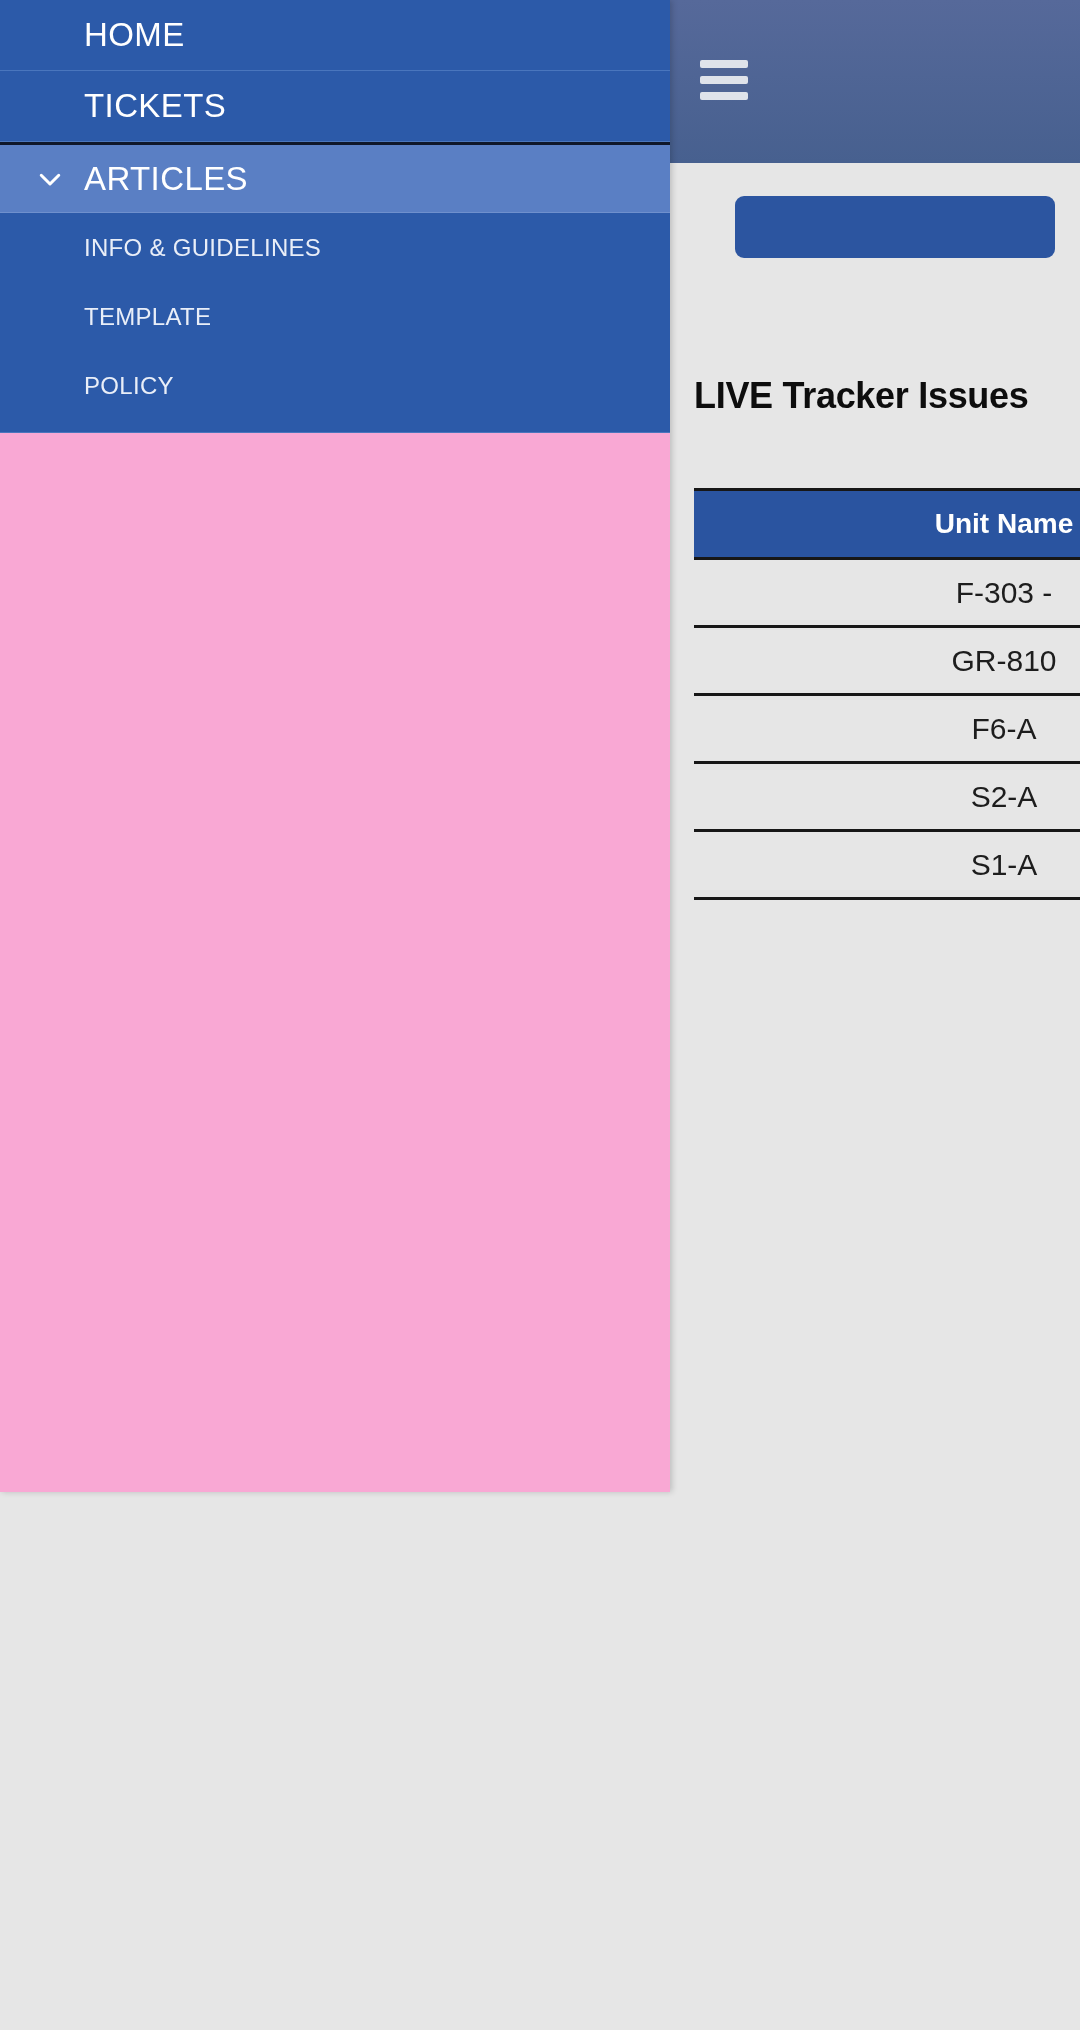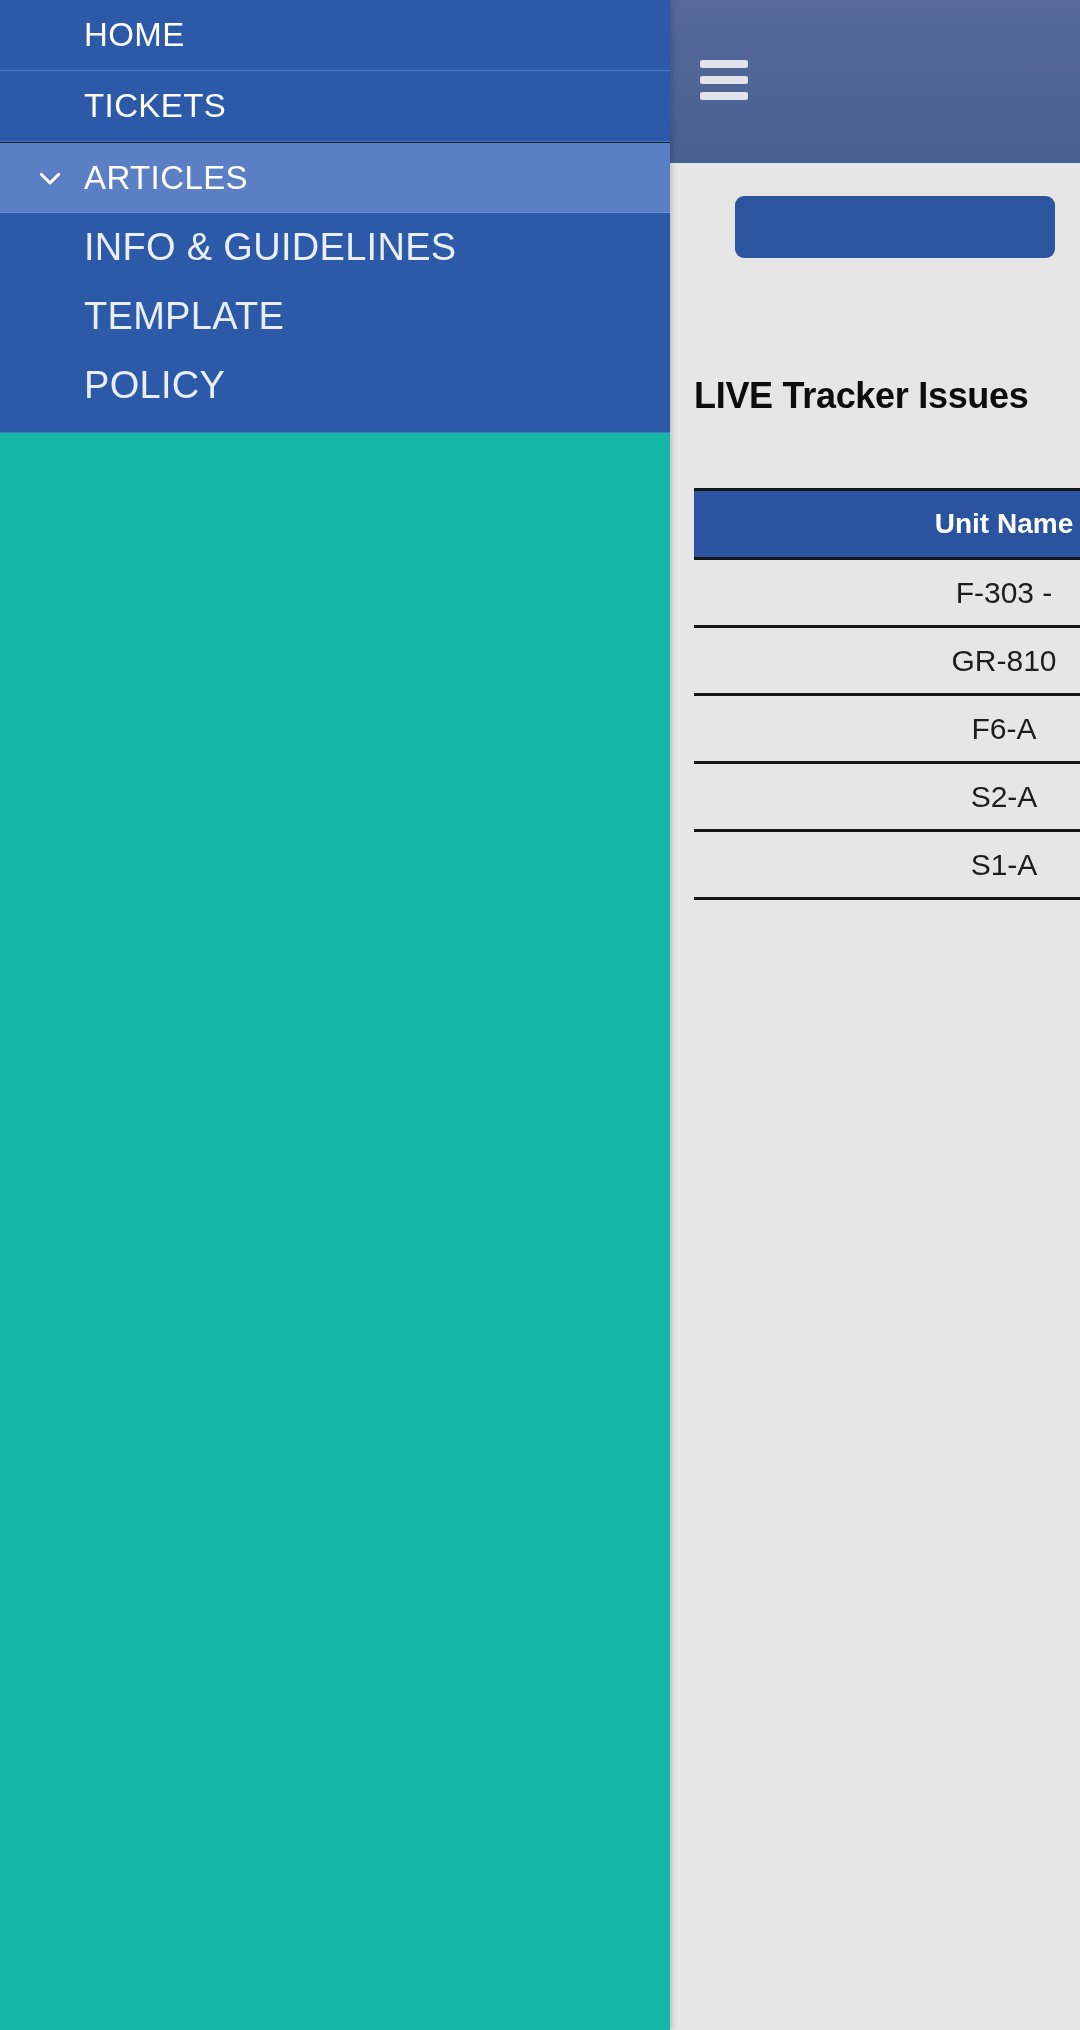--- a/index.html
+++ b/index.html
@@ -120,22 +120,22 @@
     padding: 0 14px;
     background: #e6e6e6;
     white-space: nowrap;
   }
 
   
   .nav-drawer {
     position: absolute;
     left: 0; top: 0;
     width: 670px;
-    height: 2030px;
-    background: #14b8a6;
+    height: 1492px;
+    background: #f9a8d4;
     z-index: 20;
     box-shadow: 2px 0 6px rgba(0,0,0,0.18);
   }
   .nav-list {
     list-style: none;
     margin: 0;
     padding: 0;
   }
   .nav-item {
     position: relative;
@@ -149,21 +149,21 @@
   }
   .nav-item .nav-label {
     color: #ffffff;
     font-size: 33px;
     letter-spacing: 0.4px;
     padding-left: 84px;
     font-weight: 400;
   }
   .nav-item.active {
     background: #5a7fc4;
-    border-top: 1px solid #0f172a;
+    border-top: 3px solid #0f172a;
     border-bottom: 1px solid #6f90cd;
   }
   .chevron-icon {
     position: absolute;
     left: 35px;
     top: 50%;
     transform: translateY(-50%);
     width: 30px;
     height: 30px;
     display: block;
@@ -179,21 +179,21 @@
     padding-bottom: 12px;
   }
   .nav-sub-item {
     height: 69px;
     display: flex;
     align-items: center;
     cursor: pointer;
   }
   .nav-sub-item .nav-sub-label {
     color: #e9eef8;
-    font-size: 38px;
+    font-size: 24px;
     font-weight: 300;
     letter-spacing: 0.3px;
     padding-left: 84px;
   }
 </style>
 </head>
 <body>
 
 <div class="app-shell">
 

